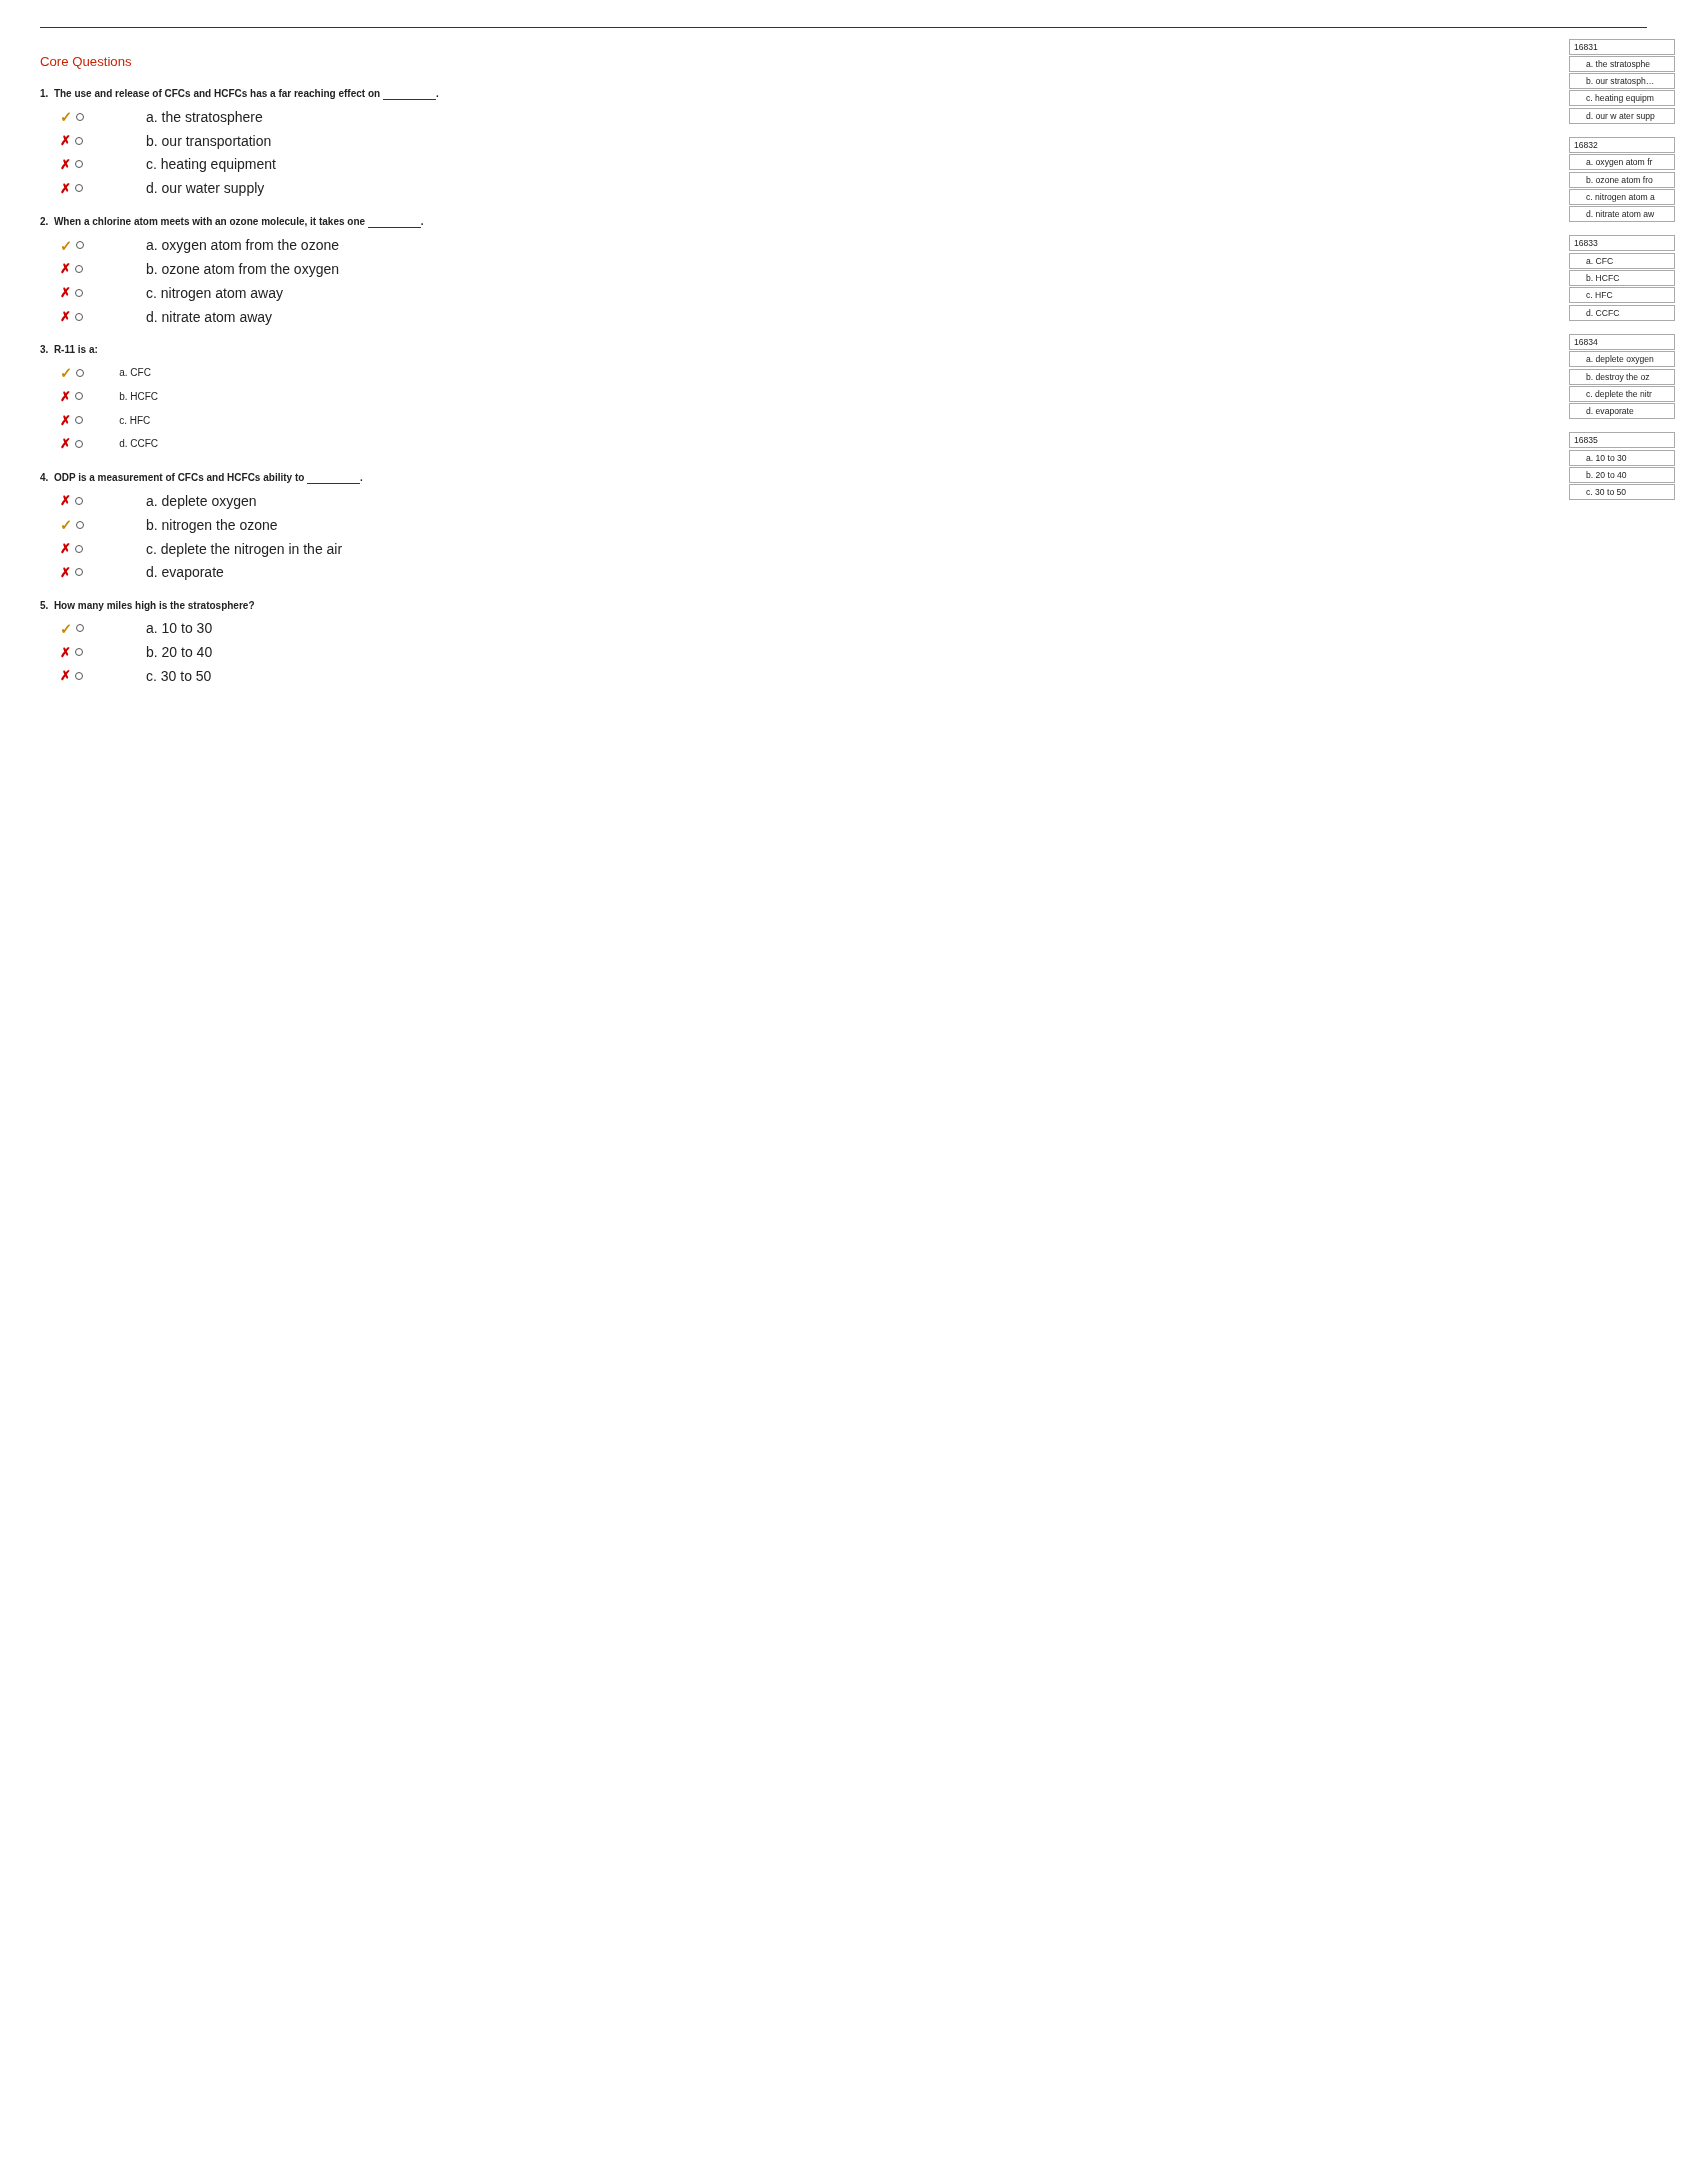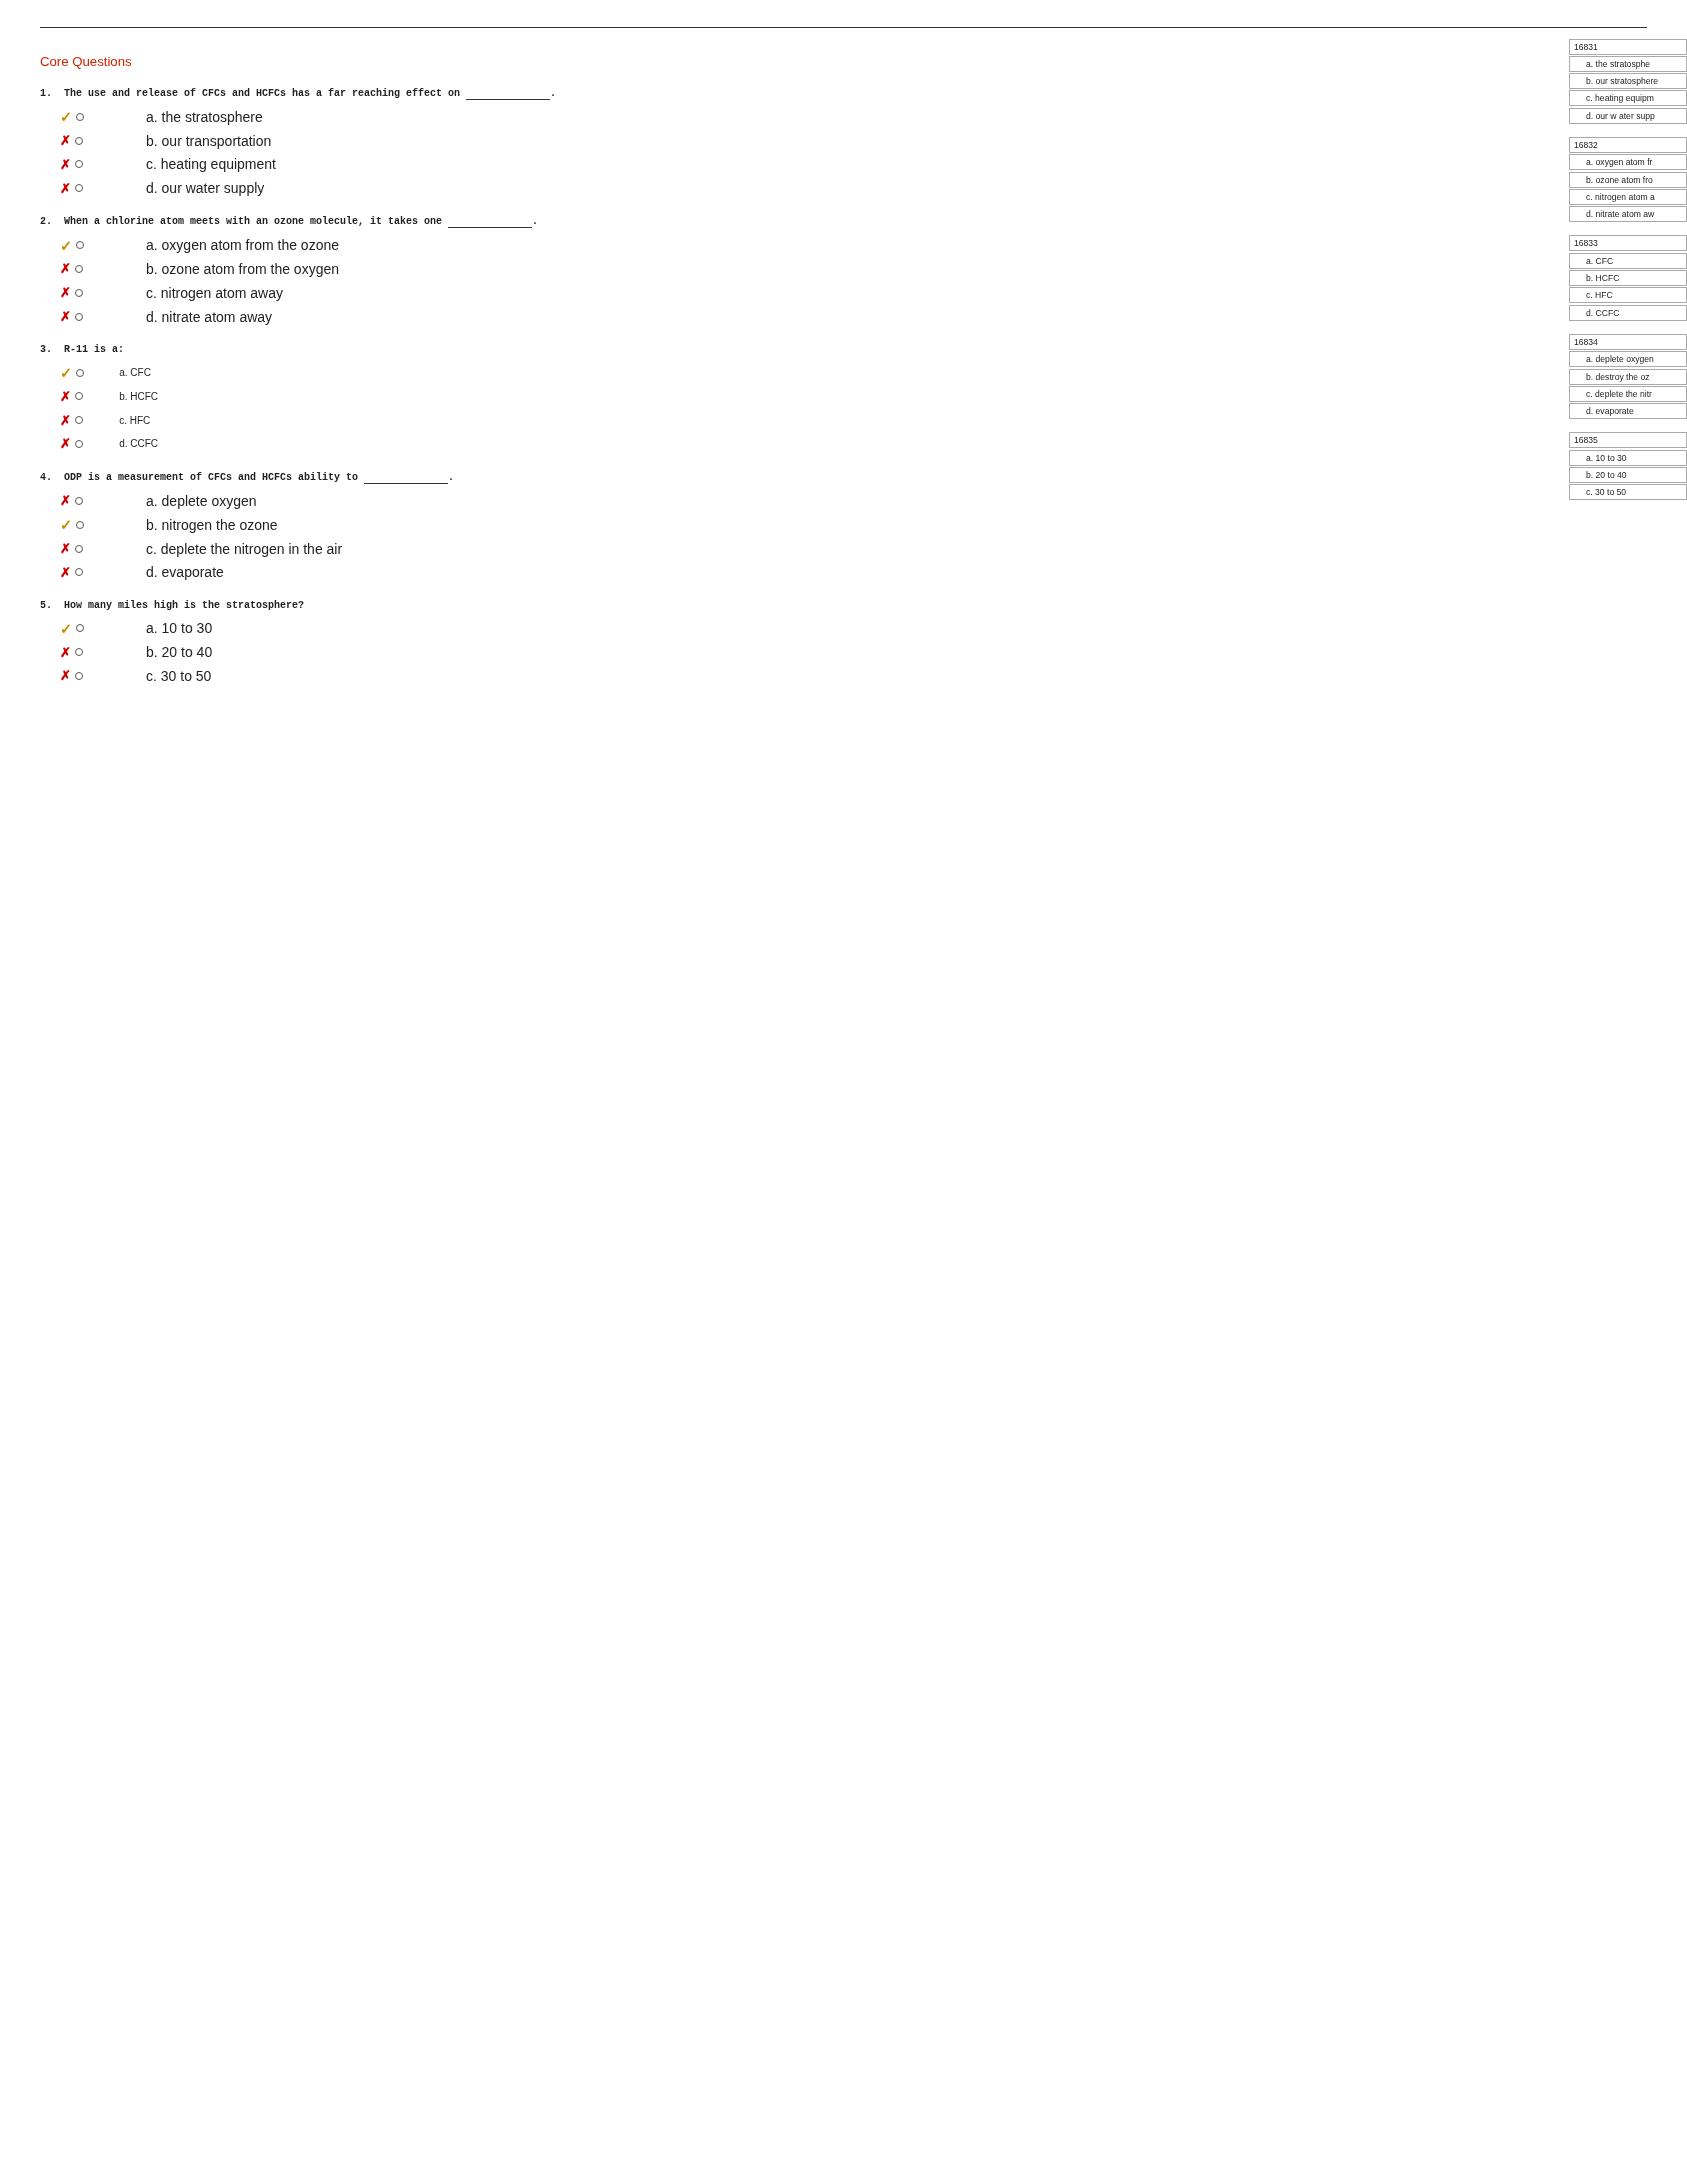--- a/index.html
+++ b/index.html
@@ -21,21 +21,20 @@
       font-weight: normal;
       margin-bottom: 18.5px;
     }
     .question-block {
       margin-bottom: 18.5px;
     }
     .question-text {
       font-weight: bold;
       font-size: 10px;
       margin-bottom: 8px;
-      font-family: Liberation Mono, monospace;
     }
     .blank {
       border-bottom: 0.7px solid #333;
       display: inline-block;
       min-width: 53px;
     }
     .options {
       margin-left: 20px;
     }
     .option-row {
@@ -74,23 +73,23 @@
       font-size: 14px;
       margin-left: 40px;
     }
     .option-text-indent {
       font-size: 10px;
       margin-left: 6.6px;
     }
     
     .right-panel {
       position: absolute;
-      right: 0;
+      right: 12px;
       top: 26.5px;
-      width: 118px;
+      width: 106px;
     }
     .rp-group {
       margin-bottom: 0;
     }
     .rp-id {
       border: 0.7px solid #aaa;
       padding: 2px 4px;
       font-size: 8.6px;
       background: #fff;
       margin-bottom: 1.3px;

